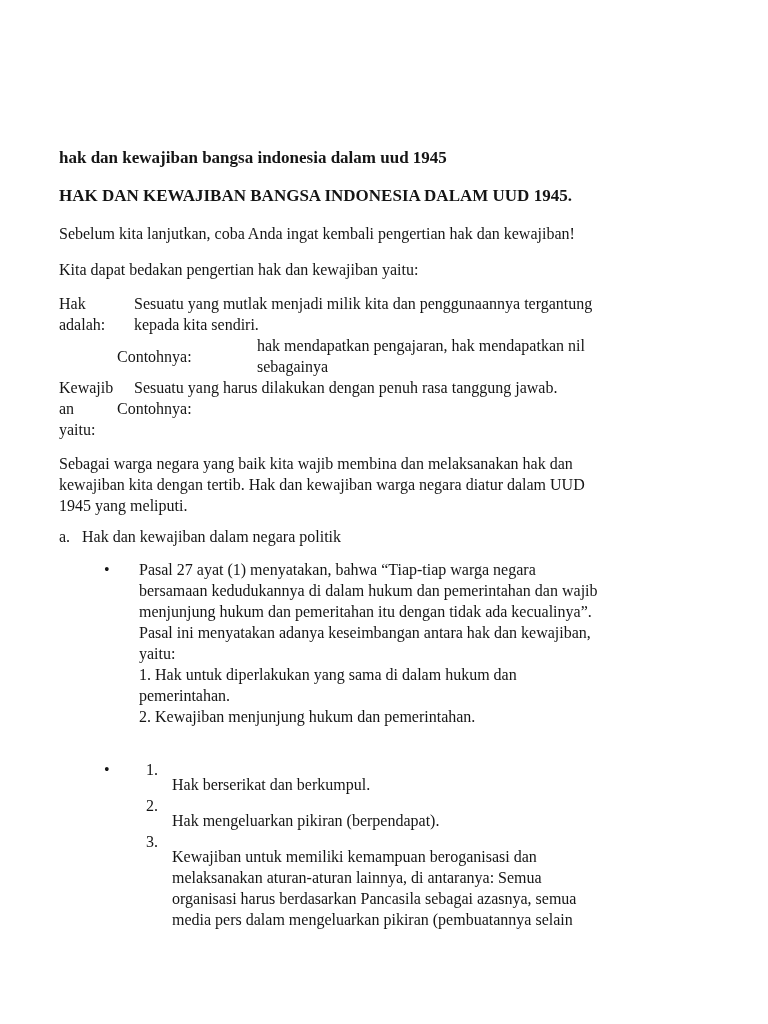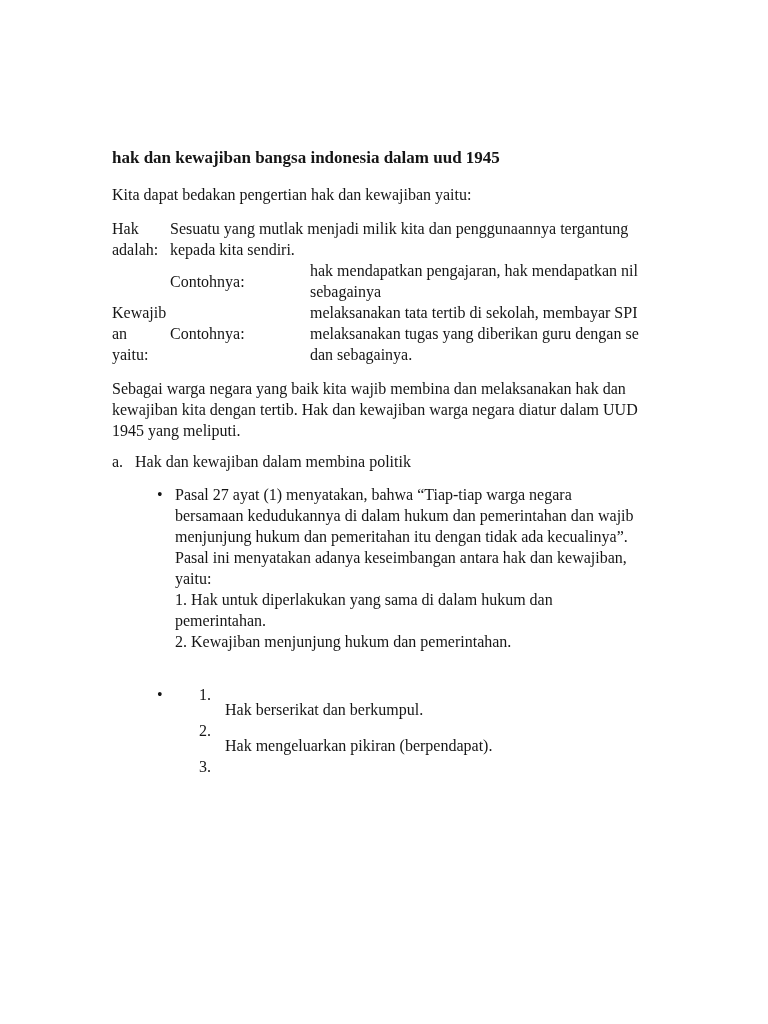--- a/index.html
+++ b/index.html
@@ -13,24 +13,24 @@
     overflow: hidden;
     font-family: "Liberation Serif", serif;
     font-size: 16px;
     line-height: 21px;
     color: #151515;
   }
   .page {
     box-sizing: border-box;
     width: 768px;
     height: 1024px;
-    padding: 147px 20px 0 112px;
+    padding: 147px 20px 0 59px;
     background: #ffffff;
   }
-  .pre { white-space: pre; }
+  .pre { white-space: pre; margin-left: 17px; }
   .title-small {
     font-size: 17px;
     font-weight: bold;
     line-height: 22px;
     margin: 0;
   }
   .title-caps {
     font-size: 17px;
     font-weight: bold;
     line-height: 22px;
@@ -82,21 +82,23 @@
   }
   .num-text { white-space: pre; margin-top: 15px; }
 </style>
 </head>
 <body>
 
 <div class="page">
 
   <h1 class="title-small">hak dan kewajiban bangsa indonesia dalam uud 1945</h1>
 
+  <h2 class="title-caps">HAK DAN KEWAJIBAN BANGSA INDONESIA DALAM UUD 1945.</h2>
 
+  <p class="intro-1 pre">Sebelum kita lanjutkan, coba Anda ingat kembali pengertian hak dan kewajiban!</p>
 
   <p class="intro-2 pre">Kita dapat bedakan pengertian hak dan kewajiban yaitu:</p>
 
   <div class="def-table">
 
     <div class="def-row">
       <div class="col-term">Hak
 adalah:</div>
       <div class="col-body pre">Sesuatu yang mutlak menjadi milik kita dan penggunaannya tergantung
 kepada kita sendiri.</div>
@@ -109,40 +111,38 @@
       </div>
       <div class="ex-text">hak mendapatkan pengajaran, hak mendapatkan nil
 sebagainya</div>
     </div>
 
     <div class="def-row">
       <div class="col-term">Kewajib
 an
 yaitu:</div>
       <div class="col-body">
+        <div class="pre">Sesuatu yang harus dilakukan dengan penuh rasa tanggung jawab.</div>
         <div class="ex-row">
           <div class="ex-label">
             <span>Contohnya:</span>
           </div>
-          <div class="ex-text">melaksanakan tata tertib di sekolah, membayar SPI
-melaksanakan tugas yang diberikan guru dengan se
-dan sebagainya.</div>
         </div>
       </div>
     </div>
 
   </div>
 
   <p class="main-para pre">Sebagai warga negara yang baik kita wajib membina dan melaksanakan hak dan
 kewajiban kita dengan tertib. Hak dan kewajiban warga negara diatur dalam UUD
 1945 yang meliputi.</p>
 
   <div class="section-a">
     <span class="section-a-marker">a.</span>
-    <span>Hak dan kewajiban dalam membina politik</span>
+    <span>Hak dan kewajiban dalam negara politik</span>
   </div>
 
   <div class="bullet bullet-1">
     <span class="bullet-marker">•</span>
     <div class="bullet-content pre">Pasal 27 ayat (1) menyatakan, bahwa “Tiap-tiap warga negara
 bersamaan kedudukannya di dalam hukum dan pemerintahan dan wajib
 menjunjung hukum dan pemeritahan itu dengan tidak ada kecualinya”.
 Pasal ini menyatakan adanya keseimbangan antara hak dan kewajiban,
 yaitu:
 1. Hak untuk diperlakukan yang sama di dalam hukum dan
@@ -156,17 +156,21 @@
       <div class="num-item">
         <span class="num-marker">1.</span>
         <div class="num-text">Hak berserikat dan berkumpul.</div>
       </div>
       <div class="num-item">
         <span class="num-marker">2.</span>
         <div class="num-text">Hak mengeluarkan pikiran (berpendapat).</div>
       </div>
       <div class="num-item">
         <span class="num-marker">3.</span>
+        <div class="num-text">Kewajiban untuk memiliki kemampuan beroganisasi dan
+melaksanakan aturan-aturan lainnya, di antaranya: Semua
+organisasi harus berdasarkan Pancasila sebagai azasnya, semua
+media pers dalam mengeluarkan pikiran (pembuatannya selain</div>
       </div>
     </div>
   </div>
 
 </div>
 
 </body></html>

